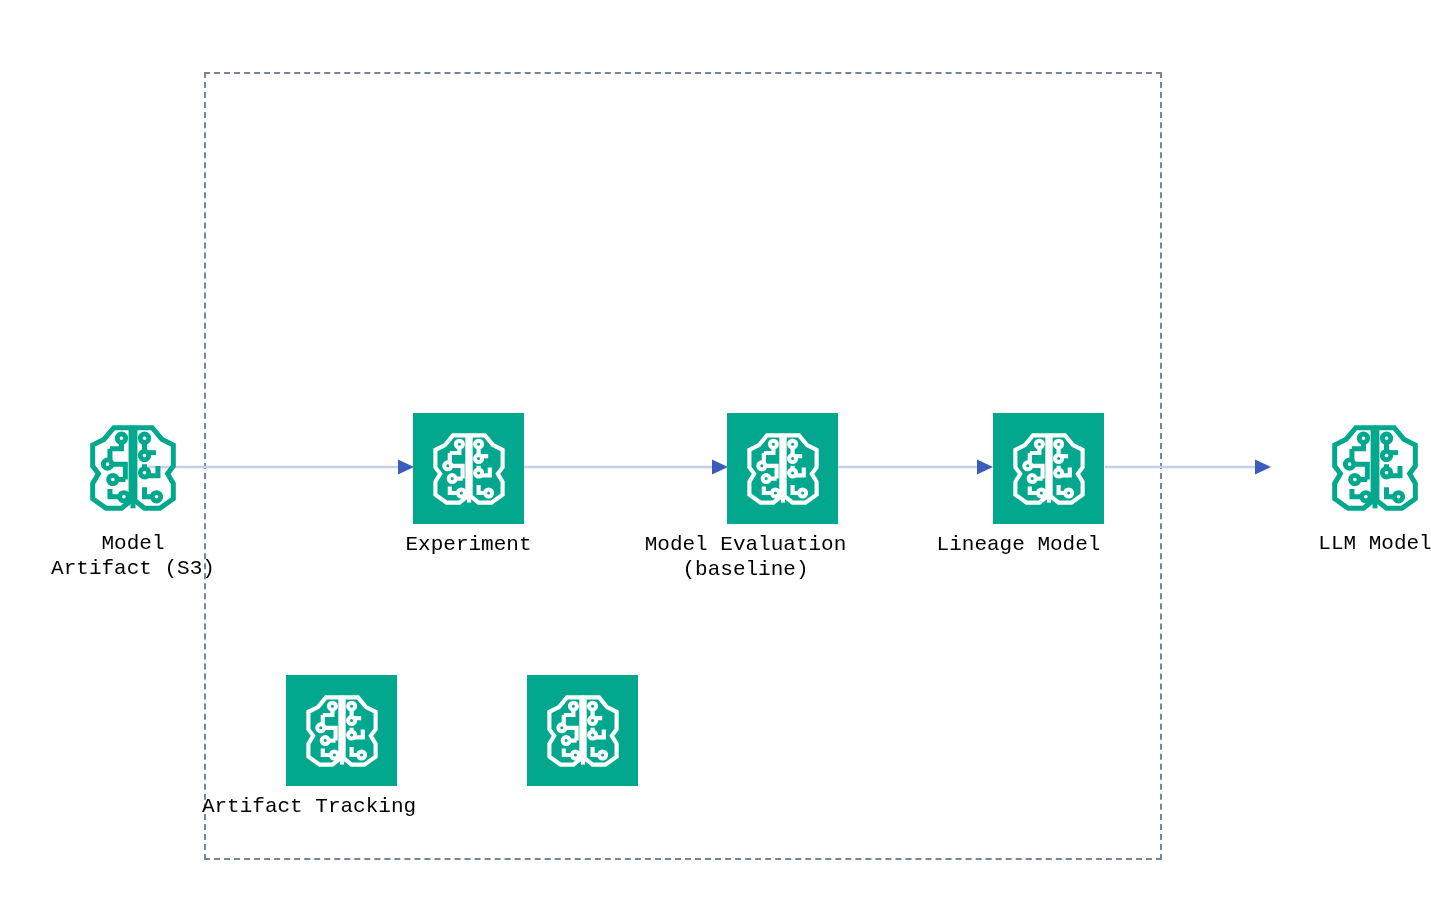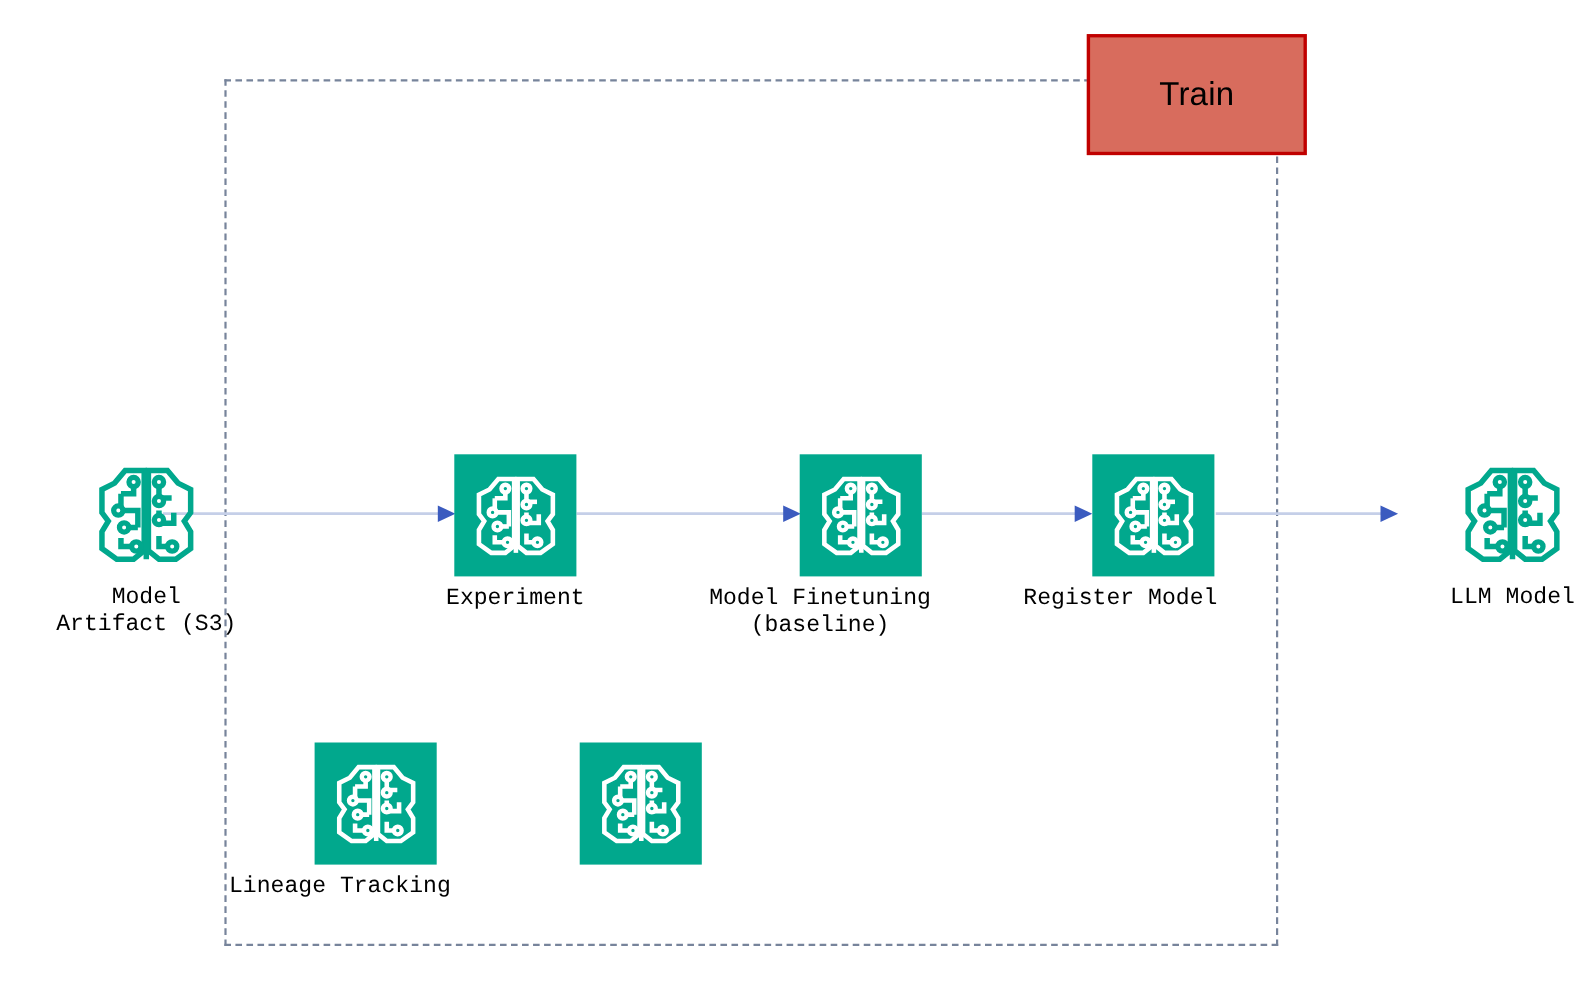--- a/index.html
+++ b/index.html
@@ -111,23 +111,20 @@
     </svg>
   </div>
 
   <div class="connector" style="left:1105px; top:457px; width:166px;">
     <svg width="166" height="20" viewBox="0 0 166 20" xmlns="http://www.w3.org/2000/svg">
       <line x1="0" y1="10" x2="152" y2="10" stroke="#c5cfe8" stroke-width="2.5"></line>
       <polygon points="150,2.5 166,10 150,17.5" fill="#3b5bbf"></polygon>
     </svg>
   </div>
 
-  <div class="train-box" style="left:988px; top:31px; width:200px; height:110px;">
-    <span class="train-label">Train</span>
-  </div>
 
   <div class="node plain" style="left:33px; top:412px; width:200px;">
     <div class="icon-shell">
       <svg class="svg-icon" width="96" height="96" viewBox="0 0 100 100" xmlns="http://www.w3.org/2000/svg">
         <g fill="none" stroke="#01A88D" stroke-width="5.2" stroke-linejoin="miter" stroke-linecap="butt">
           <path d="M48 8 L30 8 L20 20 L8 26 L8 48 L14 56 L8 66 L8 82 L22 92 L38 92 L48 84 Z"></path>
           <path d="M52 8 L70 8 L80 20 L92 26 L92 48 L86 56 L92 66 L92 82 L78 92 L62 92 L52 84 Z"></path>
           <line x1="50" y1="8" x2="50" y2="92"></line>
           <path d="M26 30 L38 30 L38 22"></path>
           <path d="M26 30 L26 46"></path>
@@ -209,21 +206,21 @@
           <circle cx="23.5" cy="46" r="4.4"></circle>
           <circle cx="29" cy="62" r="4.4"></circle>
           <circle cx="40.5" cy="80" r="4.4"></circle>
           <circle cx="62" cy="19" r="4.4"></circle>
           <circle cx="62" cy="37" r="4.4"></circle>
           <circle cx="62" cy="55" r="4.4"></circle>
           <circle cx="74.5" cy="80" r="4.4"></circle>
         </g>
       </svg>
     </div>
-    <div class="node-label" style="width:260px; margin-left:-74px;">Model Finetuning
+    <div class="node-label" style="width:260px; margin-left:-74px;">Model Evaluation
 (baseline)</div>
   </div>
 
   <div class="node boxed" style="left:993px; top:413px; width:111px;">
     <div class="icon-shell">
       <svg class="svg-icon" width="80" height="80" viewBox="0 0 100 100" xmlns="http://www.w3.org/2000/svg">
         <g fill="none" stroke="#ffffff" stroke-width="5.2" stroke-linejoin="miter" stroke-linecap="butt">
           <path d="M48 8 L30 8 L20 20 L8 26 L8 48 L14 56 L8 66 L8 82 L22 92 L38 92 L48 84 Z"></path>
           <path d="M52 8 L70 8 L80 20 L92 26 L92 48 L86 56 L92 66 L92 82 L78 92 L62 92 L52 84 Z"></path>
           <line x1="50" y1="8" x2="50" y2="92"></line>
@@ -242,21 +239,21 @@
           <circle cx="23.5" cy="46" r="4.4"></circle>
           <circle cx="29" cy="62" r="4.4"></circle>
           <circle cx="40.5" cy="80" r="4.4"></circle>
           <circle cx="62" cy="19" r="4.4"></circle>
           <circle cx="62" cy="37" r="4.4"></circle>
           <circle cx="62" cy="55" r="4.4"></circle>
           <circle cx="74.5" cy="80" r="4.4"></circle>
         </g>
       </svg>
     </div>
-    <div class="node-label" style="width:230px; margin-left:-60px;">Register Model</div>
+    <div class="node-label" style="width:230px; margin-left:-60px;">Lineage Model</div>
   </div>
 
   <div class="node plain" style="left:1275px; top:412px; width:200px;">
     <div class="icon-shell">
       <svg class="svg-icon" width="96" height="96" viewBox="0 0 100 100" xmlns="http://www.w3.org/2000/svg">
         <g fill="none" stroke="#01A88D" stroke-width="5.2" stroke-linejoin="miter" stroke-linecap="butt">
           <path d="M48 8 L30 8 L20 20 L8 26 L8 48 L14 56 L8 66 L8 82 L22 92 L38 92 L48 84 Z"></path>
           <path d="M52 8 L70 8 L80 20 L92 26 L92 48 L86 56 L92 66 L92 82 L78 92 L62 92 L52 84 Z"></path>
           <line x1="50" y1="8" x2="50" y2="92"></line>
           <path d="M26 30 L38 30 L38 22"></path>
@@ -306,21 +303,21 @@
           <circle cx="23.5" cy="46" r="4.4"></circle>
           <circle cx="29" cy="62" r="4.4"></circle>
           <circle cx="40.5" cy="80" r="4.4"></circle>
           <circle cx="62" cy="19" r="4.4"></circle>
           <circle cx="62" cy="37" r="4.4"></circle>
           <circle cx="62" cy="55" r="4.4"></circle>
           <circle cx="74.5" cy="80" r="4.4"></circle>
         </g>
       </svg>
     </div>
-    <div class="node-label" style="width:240px; margin-left:-65px;">Lineage Tracking</div>
+    <div class="node-label" style="width:240px; margin-left:-65px;">Artifact Tracking</div>
   </div>
 
   <div class="node boxed" style="left:527px; top:675px; width:111px;">
     <div class="icon-shell">
       <svg class="svg-icon" width="80" height="80" viewBox="0 0 100 100" xmlns="http://www.w3.org/2000/svg">
         <g fill="none" stroke="#ffffff" stroke-width="5.2" stroke-linejoin="miter" stroke-linecap="butt">
           <path d="M48 8 L30 8 L20 20 L8 26 L8 48 L14 56 L8 66 L8 82 L22 92 L38 92 L48 84 Z"></path>
           <path d="M52 8 L70 8 L80 20 L92 26 L92 48 L86 56 L92 66 L92 82 L78 92 L62 92 L52 84 Z"></path>
           <line x1="50" y1="8" x2="50" y2="92"></line>
           <path d="M26 30 L38 30 L38 22"></path>

